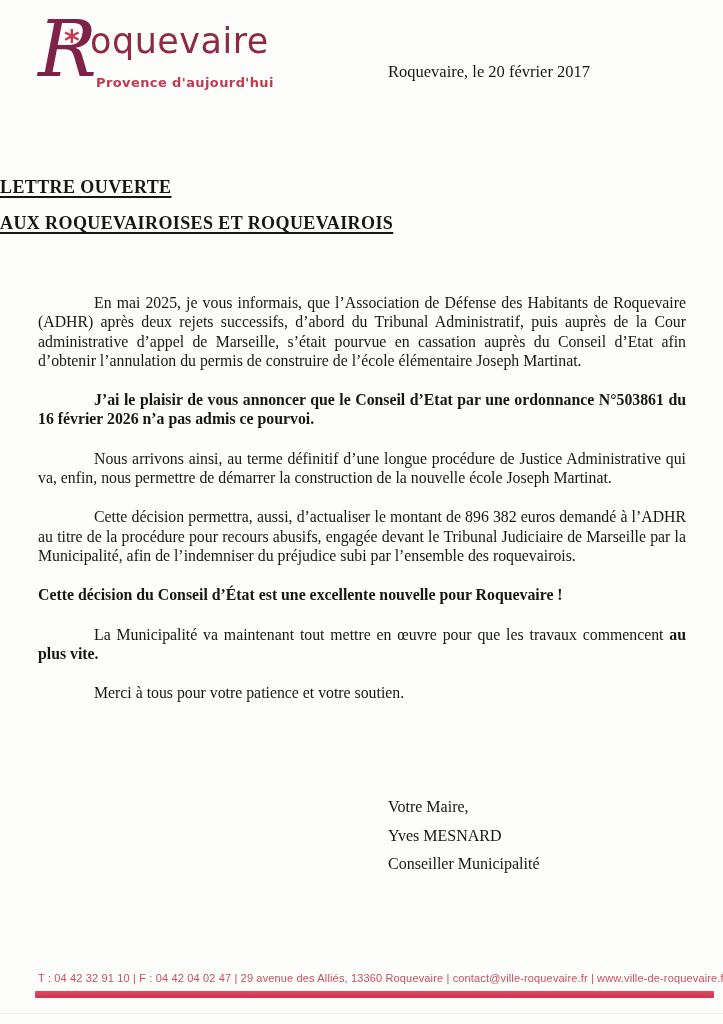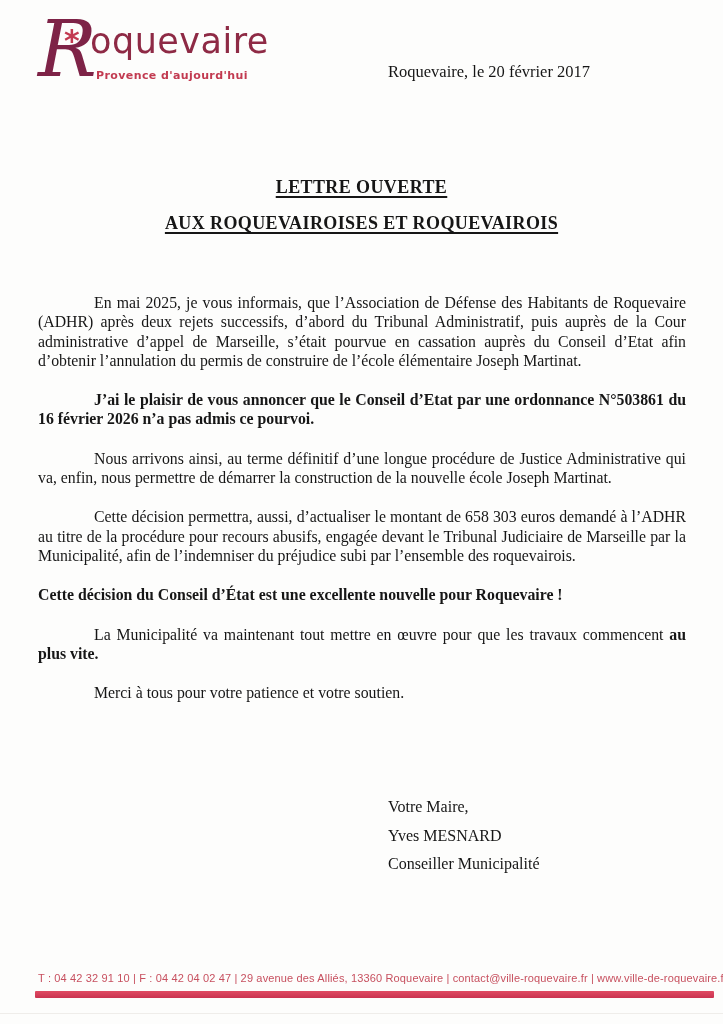--- a/index.html
+++ b/index.html
@@ -30,36 +30,36 @@
   }
   .logo-word {
     position:absolute; left:52px; top:8px;
     font-family:"DejaVu Sans", sans-serif;
     font-size:35px; line-height:1;
     letter-spacing:0.5px;
     color:#8e2a45;
     text-align:center;
   }
   .logo-tagline {
-    position:absolute; left:58px; top:53px;
+    position:absolute; left:58px; top:59px;
     font-family:"DejaVu Sans", sans-serif;
     font-weight:bold;
-    font-size:11px; letter-spacing:0.4px;
+    font-size:13px; letter-spacing:0.4px;
     color:#c23a50;
     white-space:nowrap;
   }
 
   
   .date-line {
     position:absolute; left:388px; top:62px;
     font-size:16.5px; white-space:nowrap;
   }
 
   
-  .title-block { position:absolute; left:0; right:0; top:177px; text-align:center; }
+  .title-block { position:absolute; left:0; right:0; top:177px; text-align:left; }
   .title-line {
     font-weight:bold; font-size:18px; letter-spacing:0.4px;
     text-decoration:underline;
     text-underline-offset:3px;
     text-decoration-thickness:1.5px;
     margin:0 0 15px 0;
   }
 
   
   .body-block {
@@ -111,21 +111,21 @@
 
   <div class="title-block">
     <div class="title-line">LETTRE OUVERTE</div>
     <div class="title-line">AUX ROQUEVAIROISES ET ROQUEVAIROIS</div>
   </div>
 
   <div class="body-block">
     <p class="indent">En mai 2025, je vous informais, que l’Association de Défense des Habitants de Roquevaire (ADHR) après deux rejets successifs, d’abord du Tribunal Administratif, puis auprès de la Cour administrative d’appel de Marseille, s’était pourvue en cassation auprès du Conseil d’Etat afin d’obtenir l’annulation du permis de construire de l’école élémentaire Joseph Martinat.</p>
     <p class="indent bold">J’ai le plaisir de vous annoncer que le Conseil d’Etat par une ordonnance N°503861 du 16 février 2026 n’a pas admis ce pourvoi.</p>
     <p class="indent">Nous arrivons ainsi, au terme définitif d’une longue procédure de Justice Administrative qui va, enfin, nous permettre de démarrer la construction de la nouvelle école Joseph Martinat.</p>
-    <p class="indent">Cette décision permettra, aussi, d’actualiser le montant de 658 303 euros demandé à l’ADHR au titre de la procédure pour recours abusifs, engagée devant le Tribunal Judiciaire de Marseille par la Municipalité, afin de l’indemniser du préjudice subi par l’ensemble des roquevairois.</p>
+    <p class="indent">Cette décision permettra, aussi, d’actualiser le montant de 896 382 euros demandé à l’ADHR au titre de la procédure pour recours abusifs, engagée devant le Tribunal Judiciaire de Marseille par la Municipalité, afin de l’indemniser du préjudice subi par l’ensemble des roquevairois.</p>
     <p class="bold">Cette décision du Conseil d’État est une excellente nouvelle pour Roquevaire !</p>
     <p class="indent"><span>La Municipalité va maintenant tout mettre en œuvre pour que les travaux commencent </span><span class="bold">au plus vite.</span></p>
     <p class="indent">Merci à tous pour votre patience et votre soutien.</p>
   </div>
 
   <div class="signature">
     <div>Votre Maire,</div>
     <div>Yves MESNARD</div>
     <div>Conseiller Municipalité</div>
   </div>

